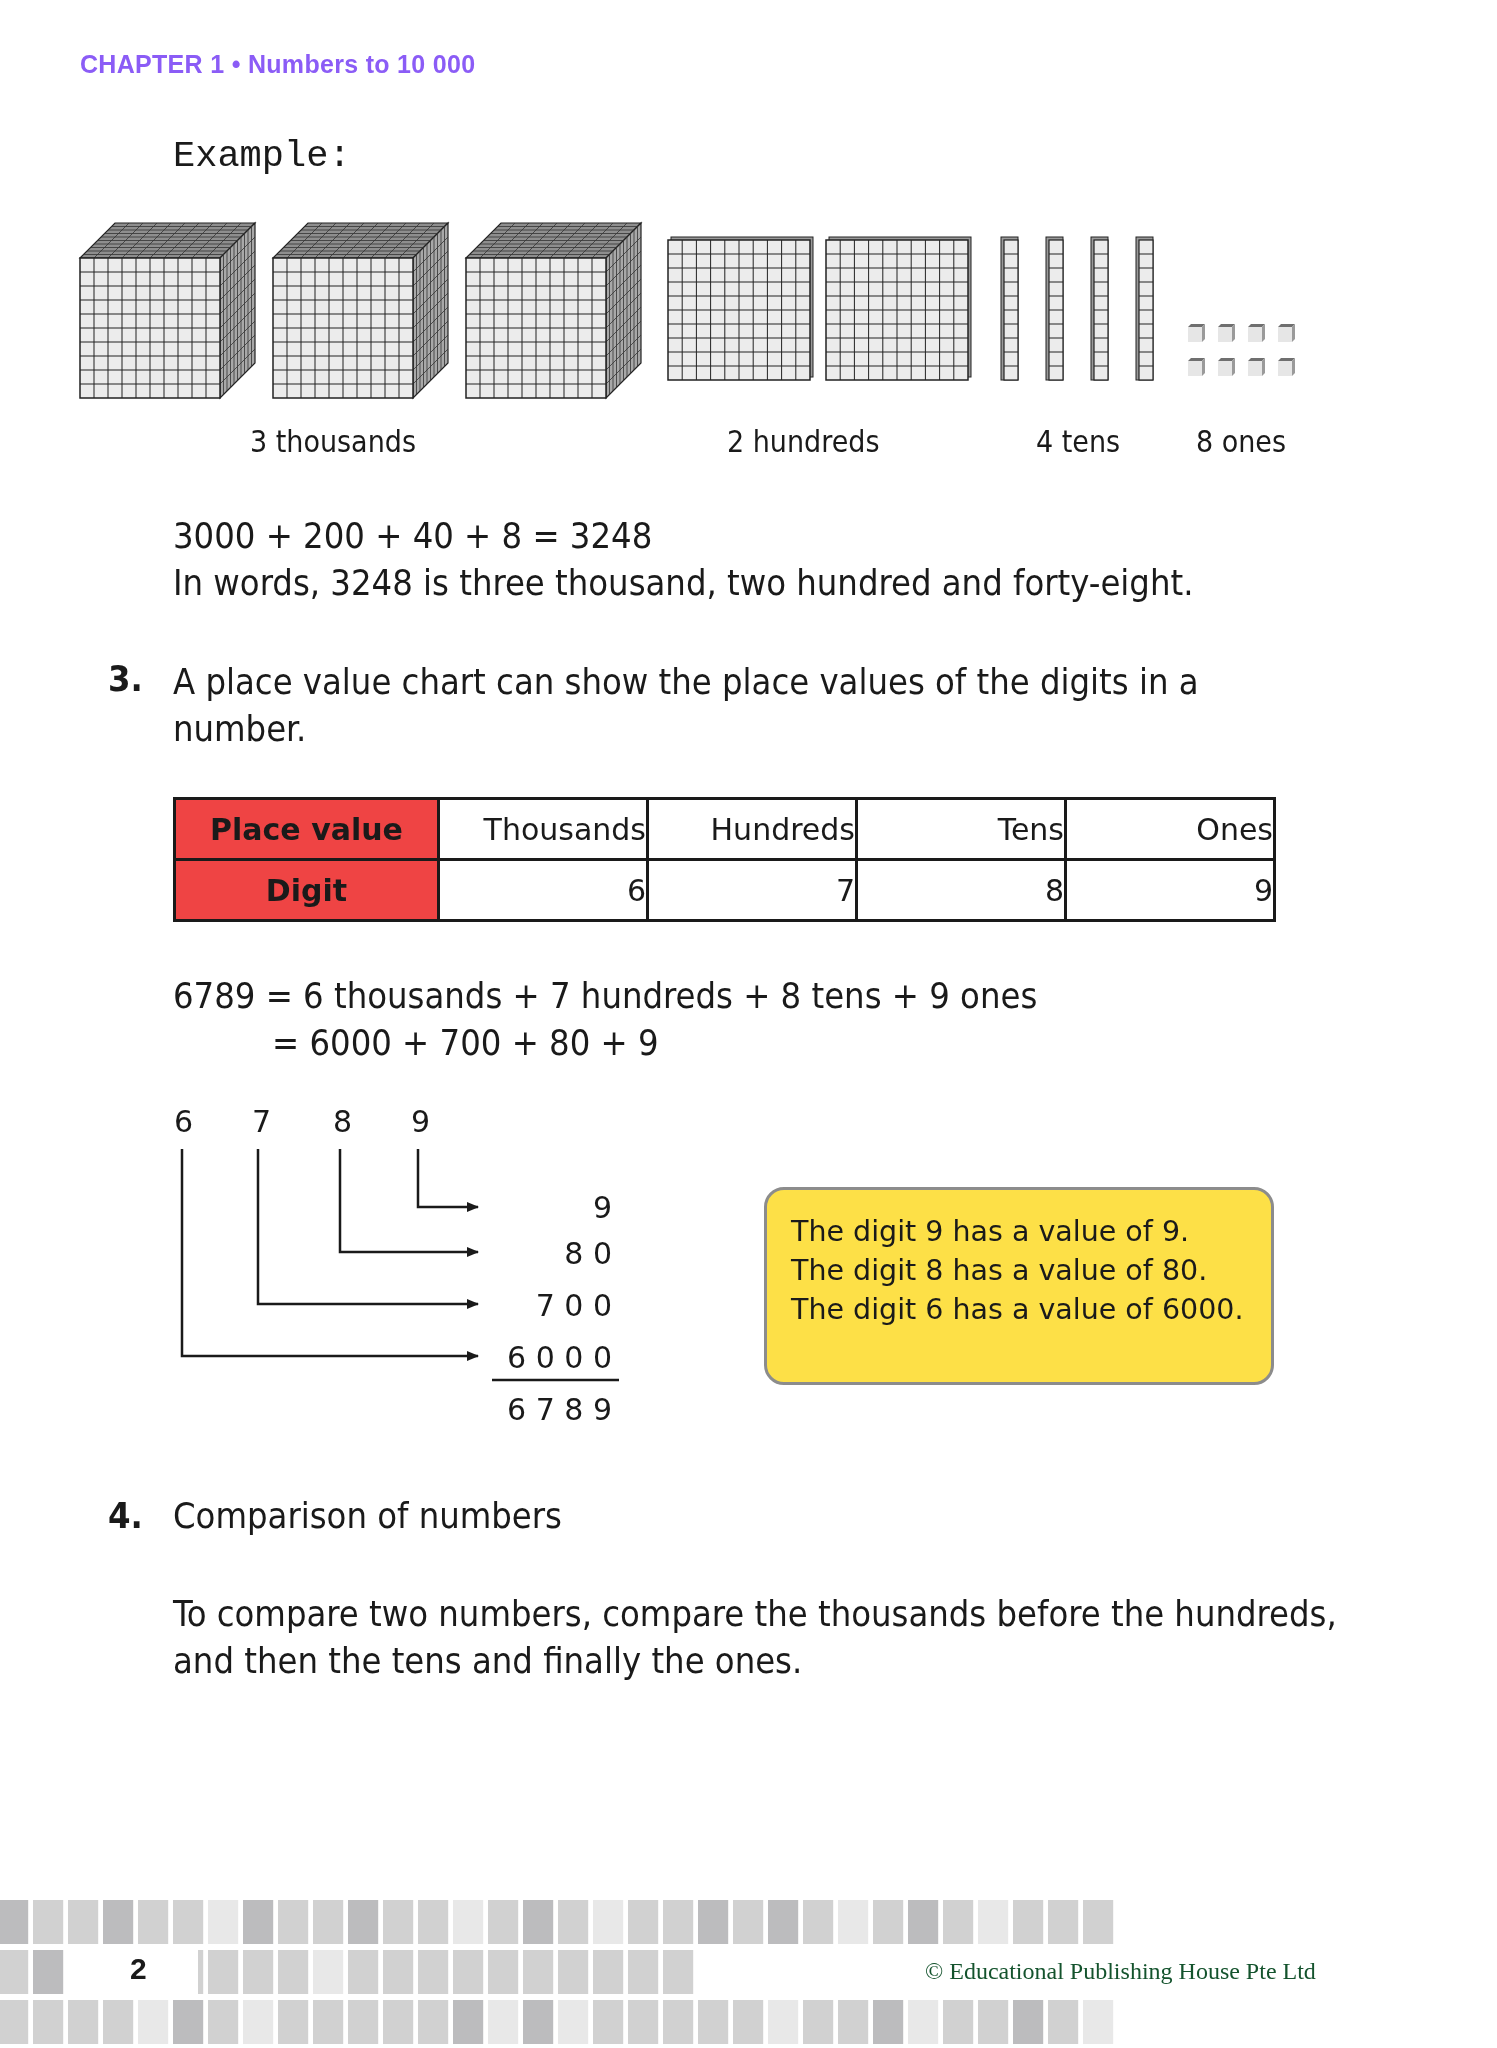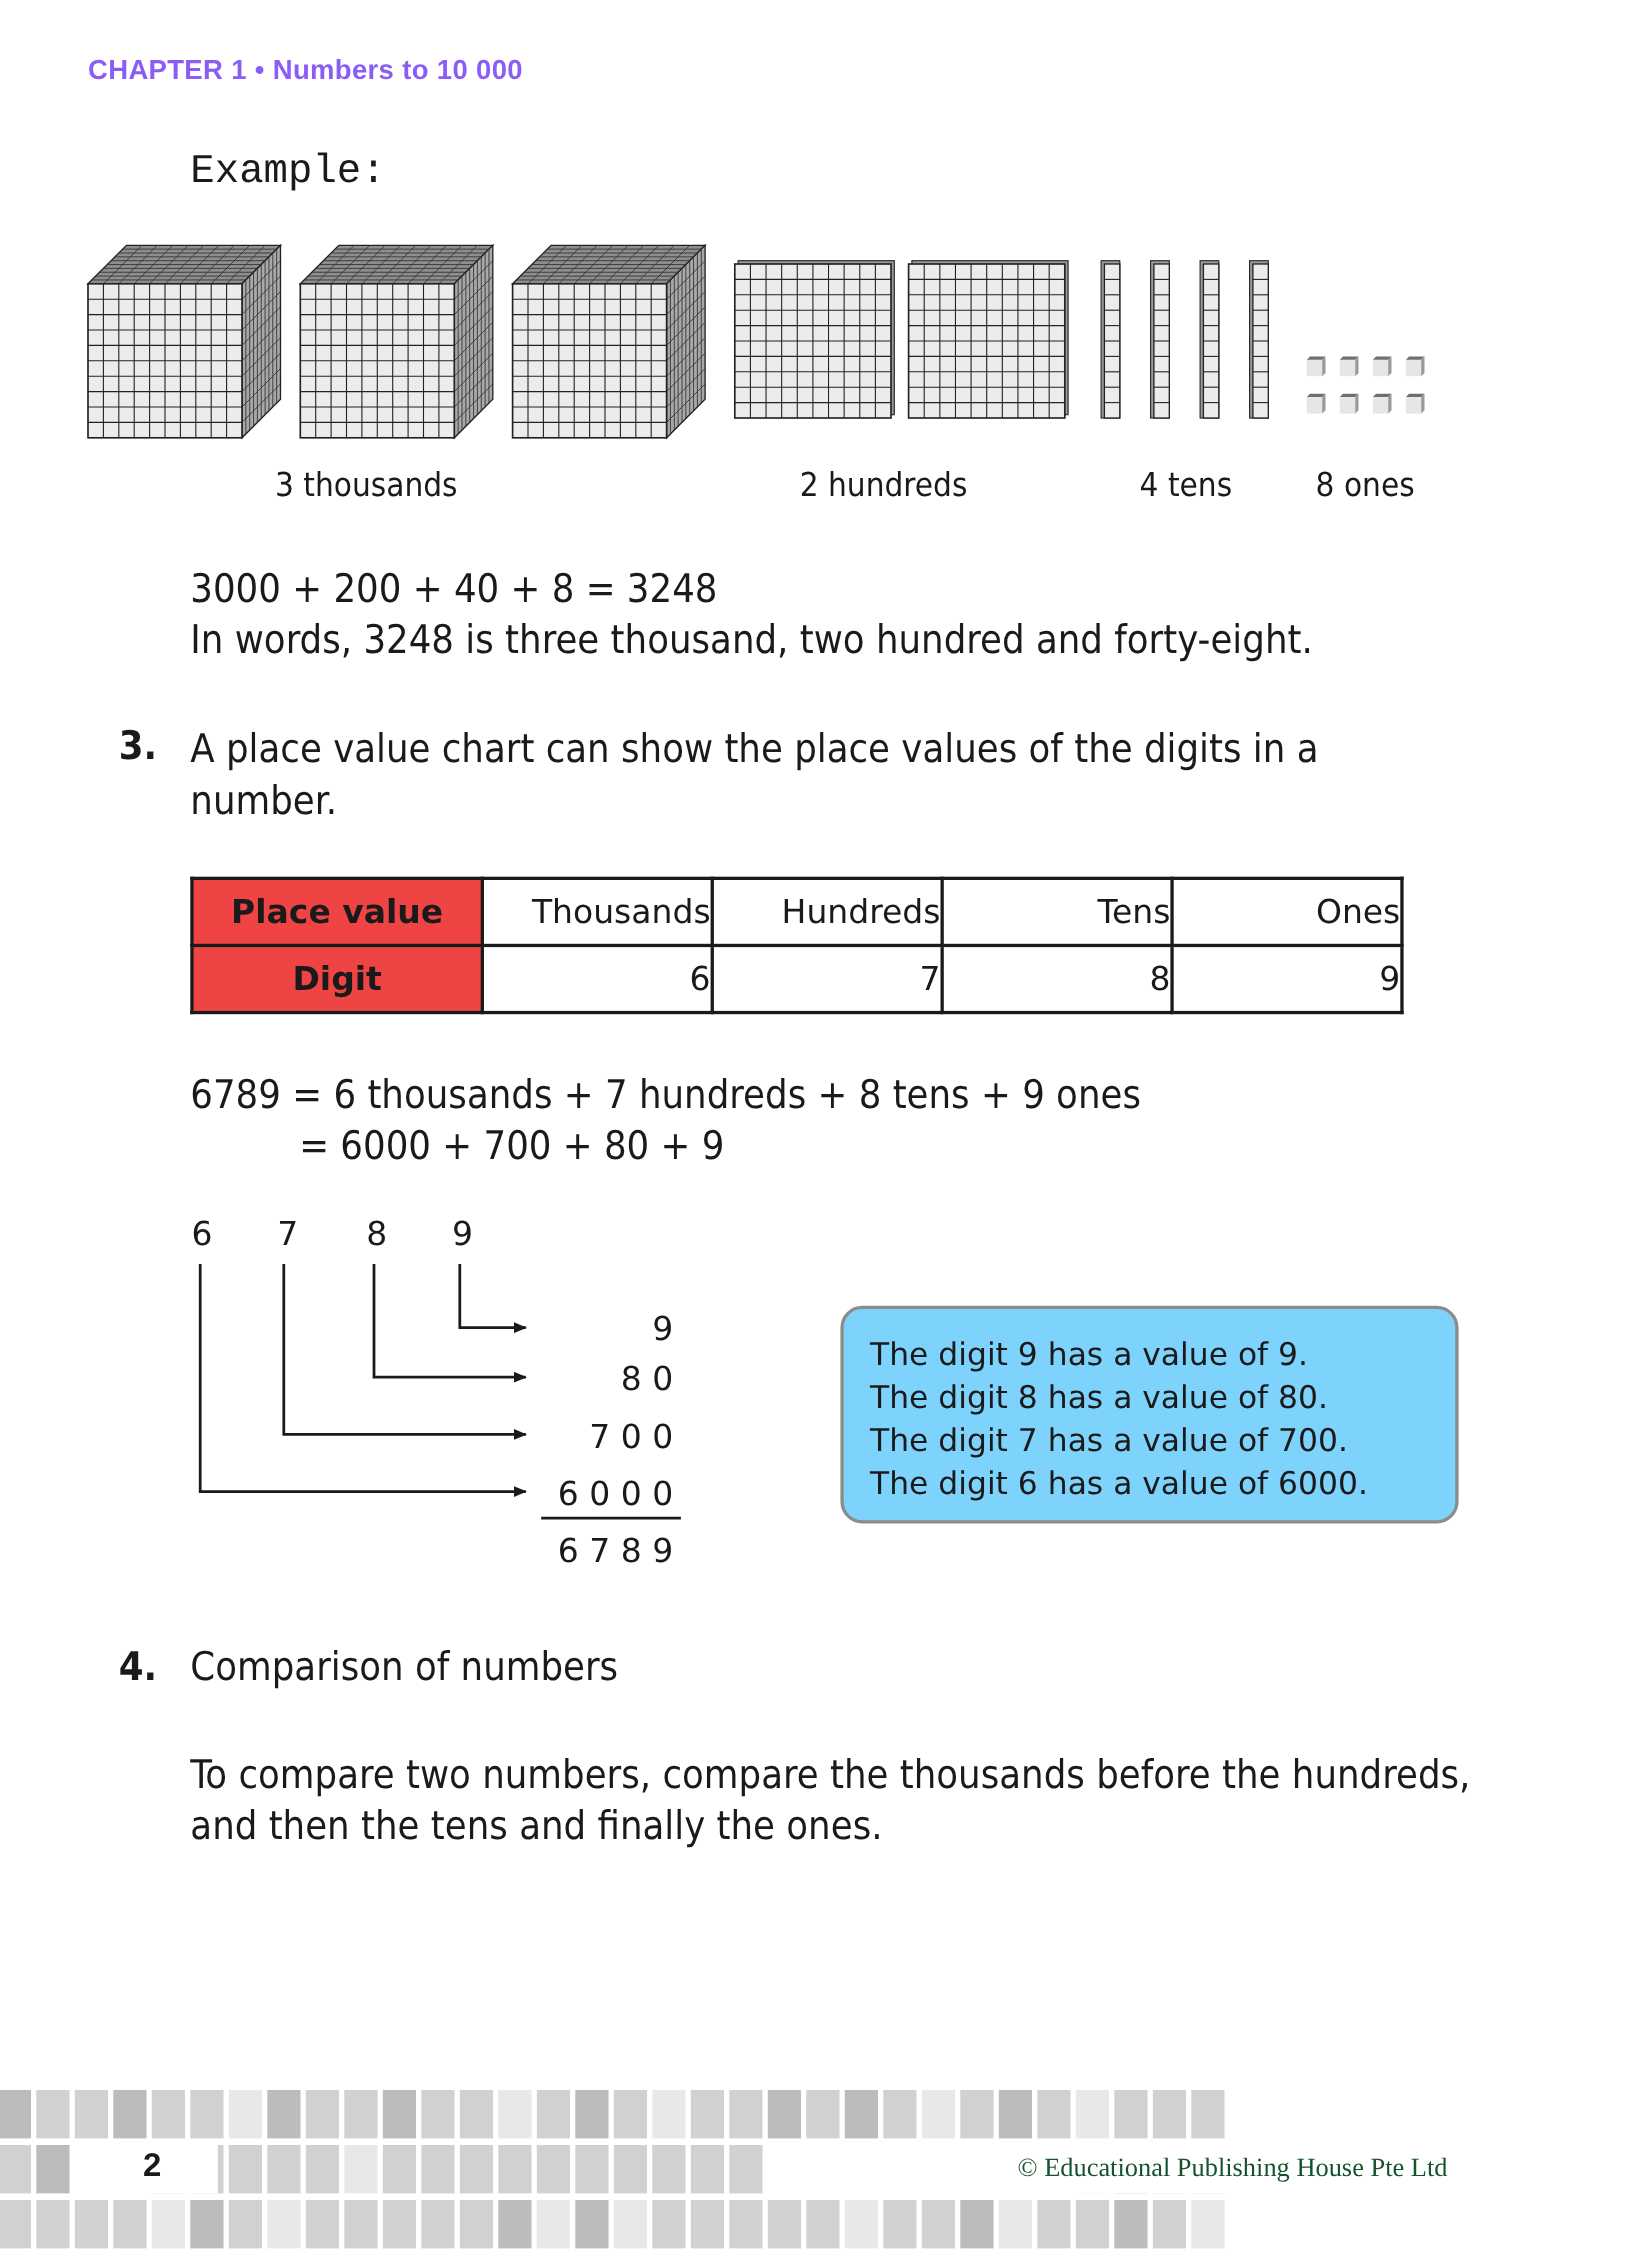--- a/index.html
+++ b/index.html
@@ -18,21 +18,21 @@
   .q3num { left:108px; top:658px; }
   .q3text { left:173px; top:658px; font-size:36px; line-height:47px; width:1150px; }
   table.pv { position:absolute; left:173px; top:797px; border-collapse:collapse; font-size:30px; }
   table.pv td { border:3px solid #1a1a1a; height:58px; text-align:center; padding:0; }
   table.pv td.hd { background:#ef4444; font-weight:bold; width:261px; }
   table.pv td.c { width:206px;text-align:right; }
   .l6789a { left:173px; top:975px; font-size:36px; }
   .l6789b { left:272px; top:1022px; font-size:36px; }
   .diag { left:160px; top:1090px; width:480px; height:350px; }
   .diag text { font-family:"DejaVu Sans", sans-serif; font-size:30px; fill:#1a1a1a; }
-  .callout { left:764px; top:1187px; width:562px; height:198px; background:#7dd3fc;
+  .callout { left:764px; top:1187px; width:510px; height:198px; background:#fde047;
              border:3px solid #8c8c8c; border-radius:20px; box-sizing:border-box;
              padding:22px 0 0 24px; font-size:28.5px; line-height:39px; }
   .q4num { left:108px; top:1495px; }
   .q4title { left:173px; top:1495px; font-size:36px; }
   .q4body { left:173px; top:1590px; font-size:36px; line-height:47px; width:1200px; }
   .footer { left:0; top:1896px; width:1497px; height:152px; }
   .pageno { left:130px; top:1952px; font-family:"Liberation Sans", sans-serif; font-weight:bold; font-size:30px; }
   .copy { left:925px; top:1958px; font-family:"Liberation Serif", serif; font-size:24px; color:#14532d; }
 </style>
 </head>
@@ -411,21 +411,20 @@
   <text x="452" y="174" text-anchor="end">8 0</text>
   <text x="452" y="226" text-anchor="end">7 0 0</text>
   <text x="452" y="278" text-anchor="end">6 0 0 0</text>
   <line x1="332" y1="290" x2="459" y2="290" stroke="#1a1a1a" stroke-width="2.5"></line>
   <text x="452" y="330" text-anchor="end">6 7 8 9</text>
 </svg>
 
 <div class="abs callout">
   <div>The digit 9 has a value of 9.</div>
   <div>The digit 8 has a value of 80.</div>
-  <div>The digit 7 has a value of 700.</div>
   <div>The digit 6 has a value of 6000.</div>
 </div>
 
 <div class="abs body-text num q4num">4.</div>
 <div class="abs body-text q4title cond">Comparison of numbers</div>
 <div class="abs body-text q4body cond">To compare two numbers, compare the thousands before the hundreds, and then the tens and finally the ones.</div>
 
 <svg class="abs footer" width="1497" height="152" id="footer-svg">
     <rect x="-2" y="4" width="30.2" height="44" fill="#bcbcbe"></rect>
     <rect x="33" y="4" width="30.2" height="44" fill="#d1d1d1"></rect>

